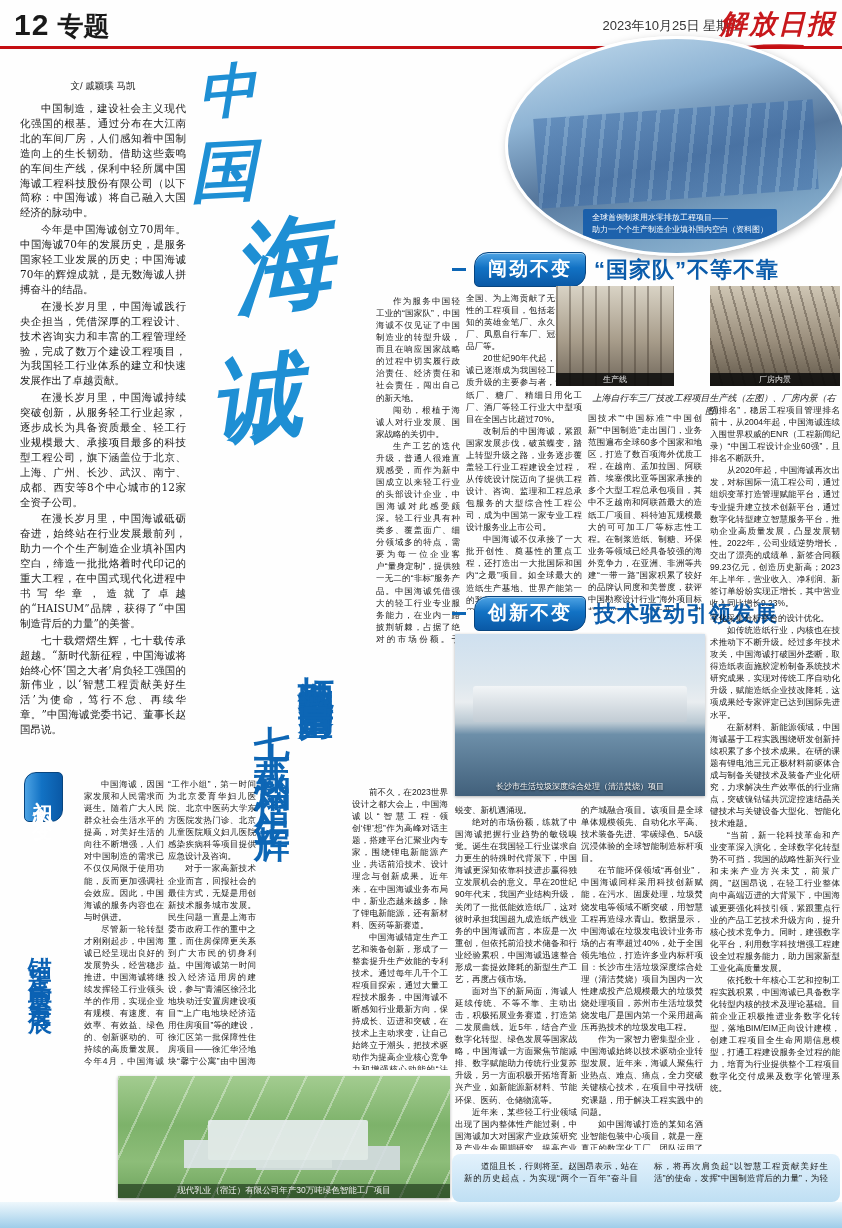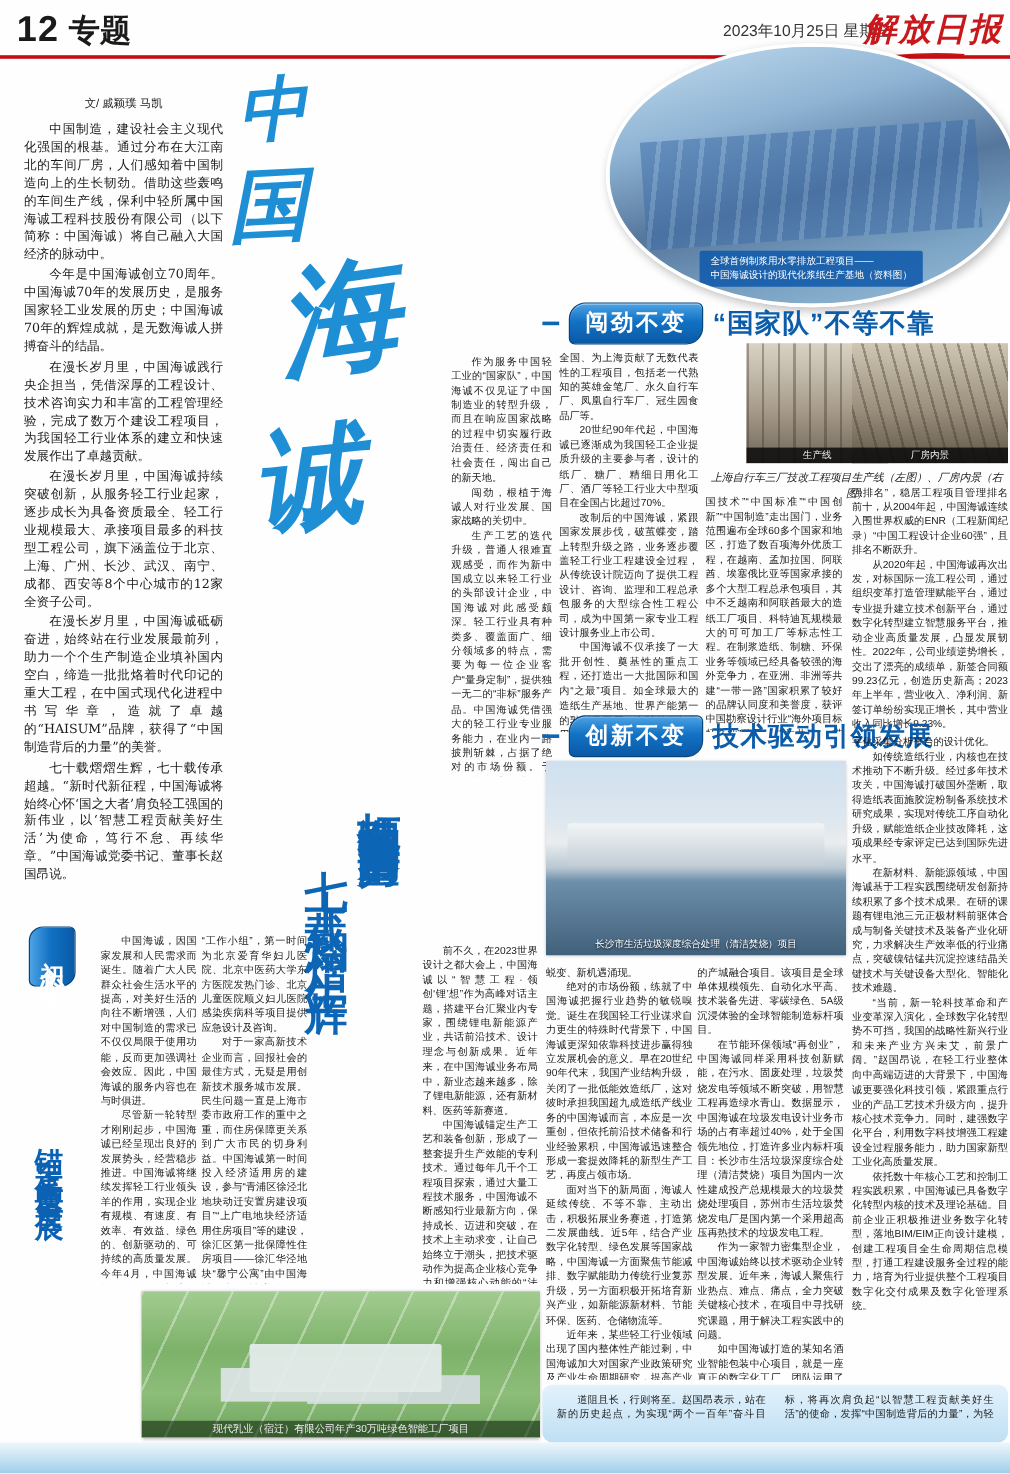--- a/index.html
+++ b/index.html
@@ -91,21 +91,21 @@
   <span class="abs calli" style="left:210px;top:352px;font-size:92px;transform:rotate(-6deg);">诚</span>
 
   <div class="abs vtext headline" style="left:254px;top:696px;height:380px;font-size:36px;letter-spacing:17px;">七十载熠熠生辉</div>
   <div class="abs vtext headline" style="left:298px;top:648px;height:430px;font-size:36px;letter-spacing:3px;">打造中国制造背后的力量</div>
 
 
   <div class="abs photo" style="left:505px;top:36px;width:337px;height:214px;border-radius:50%;border:3px solid #fff;box-shadow:2px 3px 8px rgba(0,0,0,.25);background:linear-gradient(165deg,#c3dcee 0%,#8fb4d4 30%,#56779c 55%,#7ba3c4 78%,#9cc0da 100%);">
     <div style="position:absolute;left:28px;top:70px;width:280px;height:90px;background:repeating-linear-gradient(100deg,#3f6ea8 0 14px,#6e98c4 14px 18px);opacity:.55;transform:rotate(-4deg);"></div>
     <div style="position:absolute;left:75px;bottom:14px;background:rgba(17,90,170,.88);color:#fff;font-size:8px;line-height:1.5;padding:3px 9px;border-radius:2px;">
       <div>全球首例制浆用水零排放工程项目——</div>
-      <div>中国海诚设计的现代化浆纸生产基地（资料图）</div>
+      <div>助力一个个生产制造企业填补国内空白（资料图）</div>
     </div>
   </div>
 
   <div class="abs sec-header" style="left:452px;top:252px;">
     <span class="sec-line"></span>
     <span class="sec-badge">闯劲不变</span>
     <span class="sec-title">“国家队”不等不靠</span>
   </div>
 
   <div class="abs col" style="left:376px;top:295px;width:84px;height:352px;">
@@ -113,21 +113,21 @@
       <p>闯劲，根植于海诚人对行业发展、国家战略的关切中。</p>
       <p>生产工艺的迭代升级，普通人很难直观感受，而作为新中国成立以来轻工行业的头部设计企业，中国海诚对此感受颇深。轻工行业具有种类多、覆盖面广、细分领域多的特点，需要为每一位企业客户“量身定制”，提供独一无二的“非标”服务产品。中国海诚凭借强大的轻工行业专业服务能力，在业内一路披荆斩棘，占据了绝对的市场份额。于是，许多家喻户晓的烟酒糖奶、日化家电等日常消费品，也从海诚人设计的工厂和流水线，走向了千家万户。</p>
     </div>
   <div class="abs col cont" style="left:466px;top:292px;width:116px;height:318px;">
       <p>全国、为上海贡献了无数代表性的工程项目，包括老一代熟知的英雄金笔厂、永久自行车厂、凤凰自行车厂、冠生园食品厂等。</p>
       <p>20世纪90年代起，中国海诚已逐渐成为我国轻工企业提质升级的主要参与者，设计的纸厂、糖厂、精细日用化工厂、酒厂等轻工行业大中型项目在全国占比超过70%。</p>
       <p>改制后的中国海诚，紧跟国家发展步伐，破茧蝶变，踏上转型升级之路，业务逐步覆盖轻工行业工程建设全过程，从传统设计院迈向了提供工程设计、咨询、监理和工程总承包服务的大型综合性工程公司，成为中国第一家专业工程设计服务业上市公司。</p>
       <p>中国海诚不仅承接了一大批开创性、奠基性的重点工程，还打造出一大批国际和国内“之最”项目。如全球最大的造纸生产基地、世界产能第一的乳制品工厂、全球首例制浆用水零排放工程、全球顶尖智能设备加工工厂、亚洲最大的啤酒生产线基地、亚洲最大的物流配送中心、中国烟草行业最大的包装印刷产业园、国内最大垃圾焚烧处理项目等一批具有里程碑意义的代表性工程。</p>
     </div>
 
-  <div class="abs photo" style="left:622px;top:286px;width:118px;height:100px;background:linear-gradient(180deg,#d9d3c5 0%,#a79c8a 55%,#6f665a 100%);">
+  <div class="abs photo" style="left:556px;top:286px;width:118px;height:100px;background:linear-gradient(180deg,#d9d3c5 0%,#a79c8a 55%,#6f665a 100%);">
     <div style="position:absolute;inset:0;background:repeating-linear-gradient(90deg,rgba(55,45,35,.35) 0 2px,transparent 2px 13px);"></div>
     <div class="cap-bar">生产线</div>
   </div>
   <div class="abs photo" style="left:710px;top:286px;width:130px;height:100px;background:linear-gradient(180deg,#cfc6b4 0%,#9a8e7c 55%,#605749 100%);">
     <div style="position:absolute;inset:0;background:repeating-linear-gradient(75deg,rgba(55,45,35,.35) 0 2px,transparent 2px 11px);"></div>
     <div class="cap-bar">厂房内景</div>
   </div>
   <div class="abs cap-italic" style="left:588px;top:392px;width:252px;">上海自行车三厂技改工程项目生产线（左图）、厂房内景（右图）</div>
 
   <div class="abs col cont" style="left:588px;top:412px;width:114px;height:198px;">

